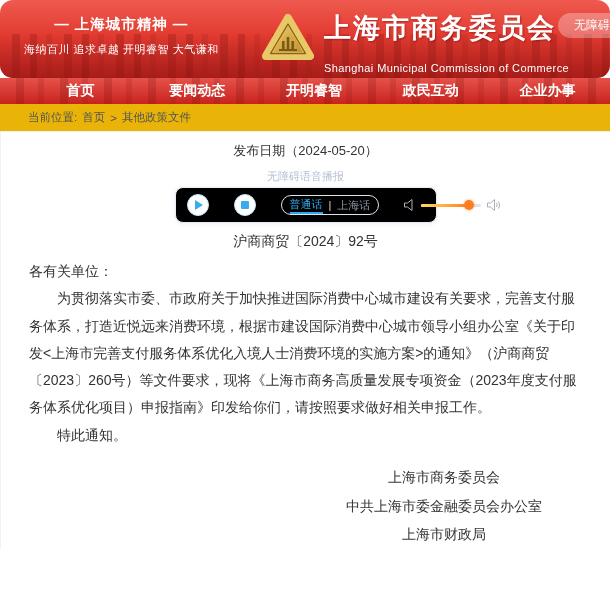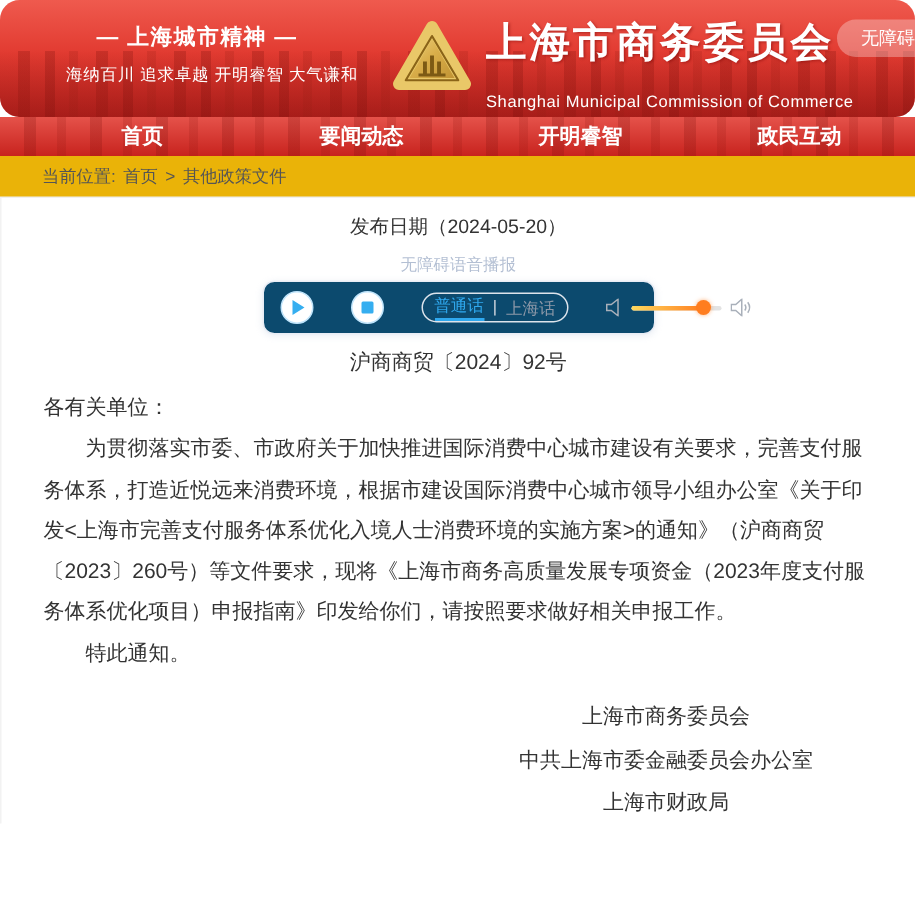--- a/index.html
+++ b/index.html
@@ -23,21 +23,21 @@
     background:
       repeating-linear-gradient(90deg,
         rgba(130,18,14,0.00) 0 12px, rgba(140,22,16,0.30) 12px 20px,
         rgba(0,0,0,0.00) 20px 30px, rgba(115,14,10,0.24) 30px 37px,
         rgba(0,0,0,0.00) 37px 46px, rgba(150,30,20,0.20) 46px 52px),
       linear-gradient(180deg, rgba(160,30,20,0) 0%, rgba(105,8,8,0.38) 100%);
     pointer-events: none;
   }
   .spirit { position: absolute; left: 24px; top: 15px; color: #fff; text-align: center; z-index: 2; }
   .spirit-title { font-size: 14.5px; font-weight: bold; letter-spacing: 1px; }
-  .spirit-slogans { font-size: 11px; margin-top: 8px; letter-spacing: 0.5px; margin-left: 20px; }
+  .spirit-slogans { font-size: 11px; margin-top: 8px; letter-spacing: 0.5px; }
 
   .brand { position: absolute; left: 262px; top: 10px; display: flex; align-items: center; gap: 10px; color: #fff; z-index: 2; }
   .brand-cn { font-size: 27px; font-weight: bold; letter-spacing: 2px; text-shadow: 1px 1px 2px rgba(110,0,0,0.45); white-space: nowrap; }
   .brand-en { font-size: 11px; margin-top: 16px; letter-spacing: 0.4px; white-space: nowrap; }
 
   .a11y-pill {
     position: absolute; right: -16px; top: 13px; z-index: 3;
     background: rgba(255,255,255,0.30); color: #fff;
     border-radius: 13px; padding: 4px 16px; font-size: 12px; white-space: nowrap;
   }
@@ -67,21 +67,21 @@
   .article-title {
     font-size: 17.5px; font-weight: bold; color: #1a1a1a;
     text-align: center; line-height: 1.65; margin: 8px 4px 7px;
   }
   .pub-date { text-align: center; font-size: 13px; color: #333; margin-bottom: 9px; }
 
   
   .player-wrap { width: 262px; margin: 0 auto 4px; text-align: center; }
   .player-label { font-size: 11px; color: #b3bfd3; }
   .player-box {
-    margin-top: 3px; background: #0c4a6e; border: 1px solid #e9edf5; border-radius: 8px;
+    margin-top: 3px; background: #000000; border: 1px solid #e9edf5; border-radius: 8px;
     box-shadow: 0 1px 5px rgba(150,170,200,0.20);
     height: 36px; display: flex; align-items: center; padding: 0 11px; gap: 25px;
   }
   .ctl-btn {
     width: 22px; height: 22px; border-radius: 50%; border: 1px solid #bfe4fb;
     background: #fff; display: flex; align-items: center; justify-content: center;
     cursor: pointer; flex: none;
   }
   .play-tri { width: 0; height: 0; border-left: 8px solid #35aef0; border-top: 5px solid transparent; border-bottom: 5px solid transparent; margin-left: 2px; }
   .stop-sq { width: 8px; height: 8px; background: #35aef0; border-radius: 1px; }
@@ -143,20 +143,21 @@
   </div>
 
   <div class="a11y-pill">无障碍</div>
 </div>
 
 <div class="navbar">
   <div class="nav-item">首页</div>
   <div class="nav-item">要闻动态</div>
   <div class="nav-item">开明睿智</div>
   <div class="nav-item">政民互动</div>
+  <div class="nav-item">企业办事</div>
 </div>
 
 <div class="breadcrumb">
   <span>当前位置:</span>
   <span class="crumb-link">首页</span>
   <span>&gt;</span>
   <span>其他政策文件</span>
 </div>
 
 <div class="content">

